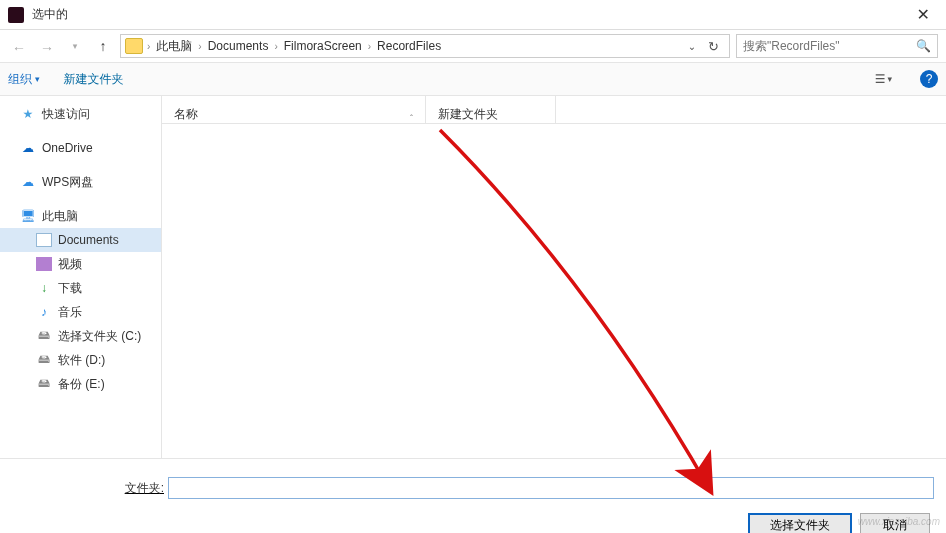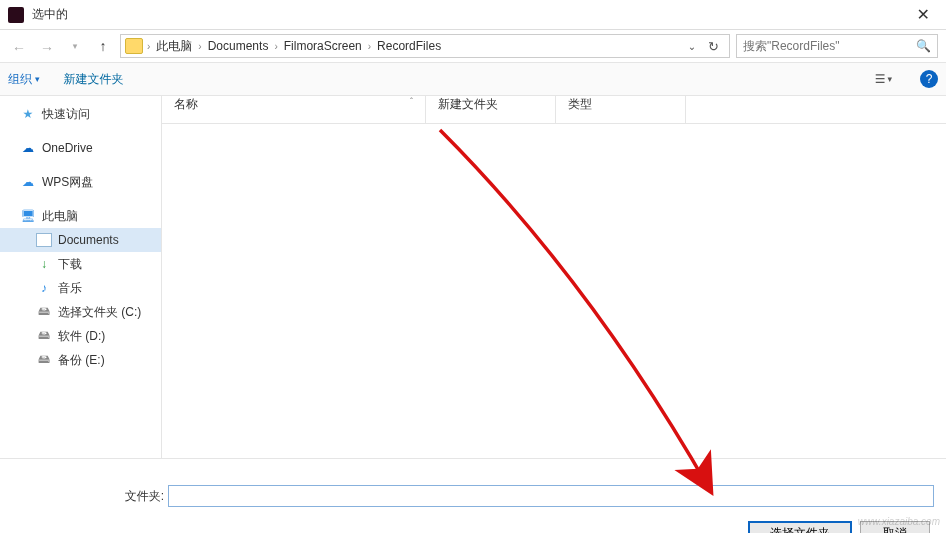--- a/index.html
+++ b/index.html
@@ -47,30 +47,30 @@
 .ic-doc { background: #fff; border: 1px solid #94b8d6; }
 .ic-vid { background: #b37fd1; }
 .ic-pic { background: #4aa3e0; }
 .ic-dl { color: #2a9a3a; font-weight: bold; }
 .ic-music { color: #2f8de4; }
 .ic-desk { background: #4aa3e0; }
 .ic-drive { color: #888; }
 
 .main { flex: 1; position: relative; }
 .columns { height: 28px; border-bottom: 1px solid #e5e5e5; display: flex; align-items: center; font-size: 12px; color: #333; }
-.columns .col { padding: 0 12px; border-right: 1px solid #e5e5e5; height: 100%; display: flex; align-items: flex-start; gap: 12px; }
+.columns .col { padding: 0 12px; border-right: 1px solid #e5e5e5; height: 100%; display: flex; align-items: flex-end; gap: 12px; }
 .col-name { width: 264px; }
 .col-date { width: 130px; }
 .col-type { width: 130px; }
 .col-size { width: 100px; }
 .sort-ind { margin-left: auto; color: #888; font-size: 9px; }
 .empty { text-align: center; font-size: 12px; color: #555; padding-top: 22px; }
 
 .footer { border-top: 1px solid #e5e5e5; padding: 10px 12px; }
-.filename-row { display: flex; align-items: center; gap: 4px; margin-bottom: 14px; margin-top: 16px; }
+.filename-row { display: flex; align-items: center; gap: 4px; margin-bottom: 14px; margin-top: 8px; text-decoration: underline; }
 .filename-row .lbl { width: 152px; text-align: right; font-size: 12px; color: #333; }
 .filename-row input { flex: 1; height: 22px; border: 1px solid #87b1dd; outline: none; padding: 0 4px; font-size: 12px; }
 .buttons-row { display: flex; justify-content: flex-end; gap: 8px; padding-right: 4px; }
 .btn { height: 24px; padding: 0 22px; font-size: 12px; background: #e9e9e9; border: 1px solid #aaa; cursor: pointer; display:flex; align-items:center;}
 .btn.primary { border: 2px solid #0a64c2; background: #e9e9e9; padding: 0 20px; }
 
 .arrow-overlay { position: absolute; left: 430px; top: 120px; pointer-events: none; }
 .watermark { position: absolute; right: 6px; bottom: 6px; font-size: 10px; color: rgba(0,0,0,0.2); font-style: italic; }
 </style>
 </head>
@@ -143,20 +143,24 @@
     <div style="height:10px"></div>
     <div class="tree-item">
         <span class="ic ic-pc">🖥</span>
         <span>此电脑</span>
       </div>
     <div class="tree-item child selected">
         <span class="ic ic-doc"></span>
         <span>Documents</span>
       </div>
     <div class="tree-item child">
+        <span class="ic ic-vid"></span>
+        <span>视频</span>
+      </div>
+    <div class="tree-item child">
         <span class="ic ic-dl">↓</span>
         <span>下载</span>
       </div>
     <div class="tree-item child">
         <span class="ic ic-music">♪</span>
         <span>音乐</span>
       </div>
     <div class="tree-item child">
         <span class="ic ic-drive">🖴</span>
         <span>选择文件夹 (C:)</span>
@@ -171,21 +175,20 @@
       </div>
   </div>
 
   <div class="main">
     <div class="columns">
       <div class="col col-name">
           <span>名称</span>
           <span class="sort-ind">ˆ</span>
         </div>
       <div class="col col-date">新建文件夹</div>
-      <div class="col col-type">类型</div>
     </div>
   </div>
 </div>
 
 <div class="footer">
   <div class="filename-row">
     <div class="lbl">文件夹:</div>
     <input type="text" style="">
   </div>
   <div class="buttons-row">

